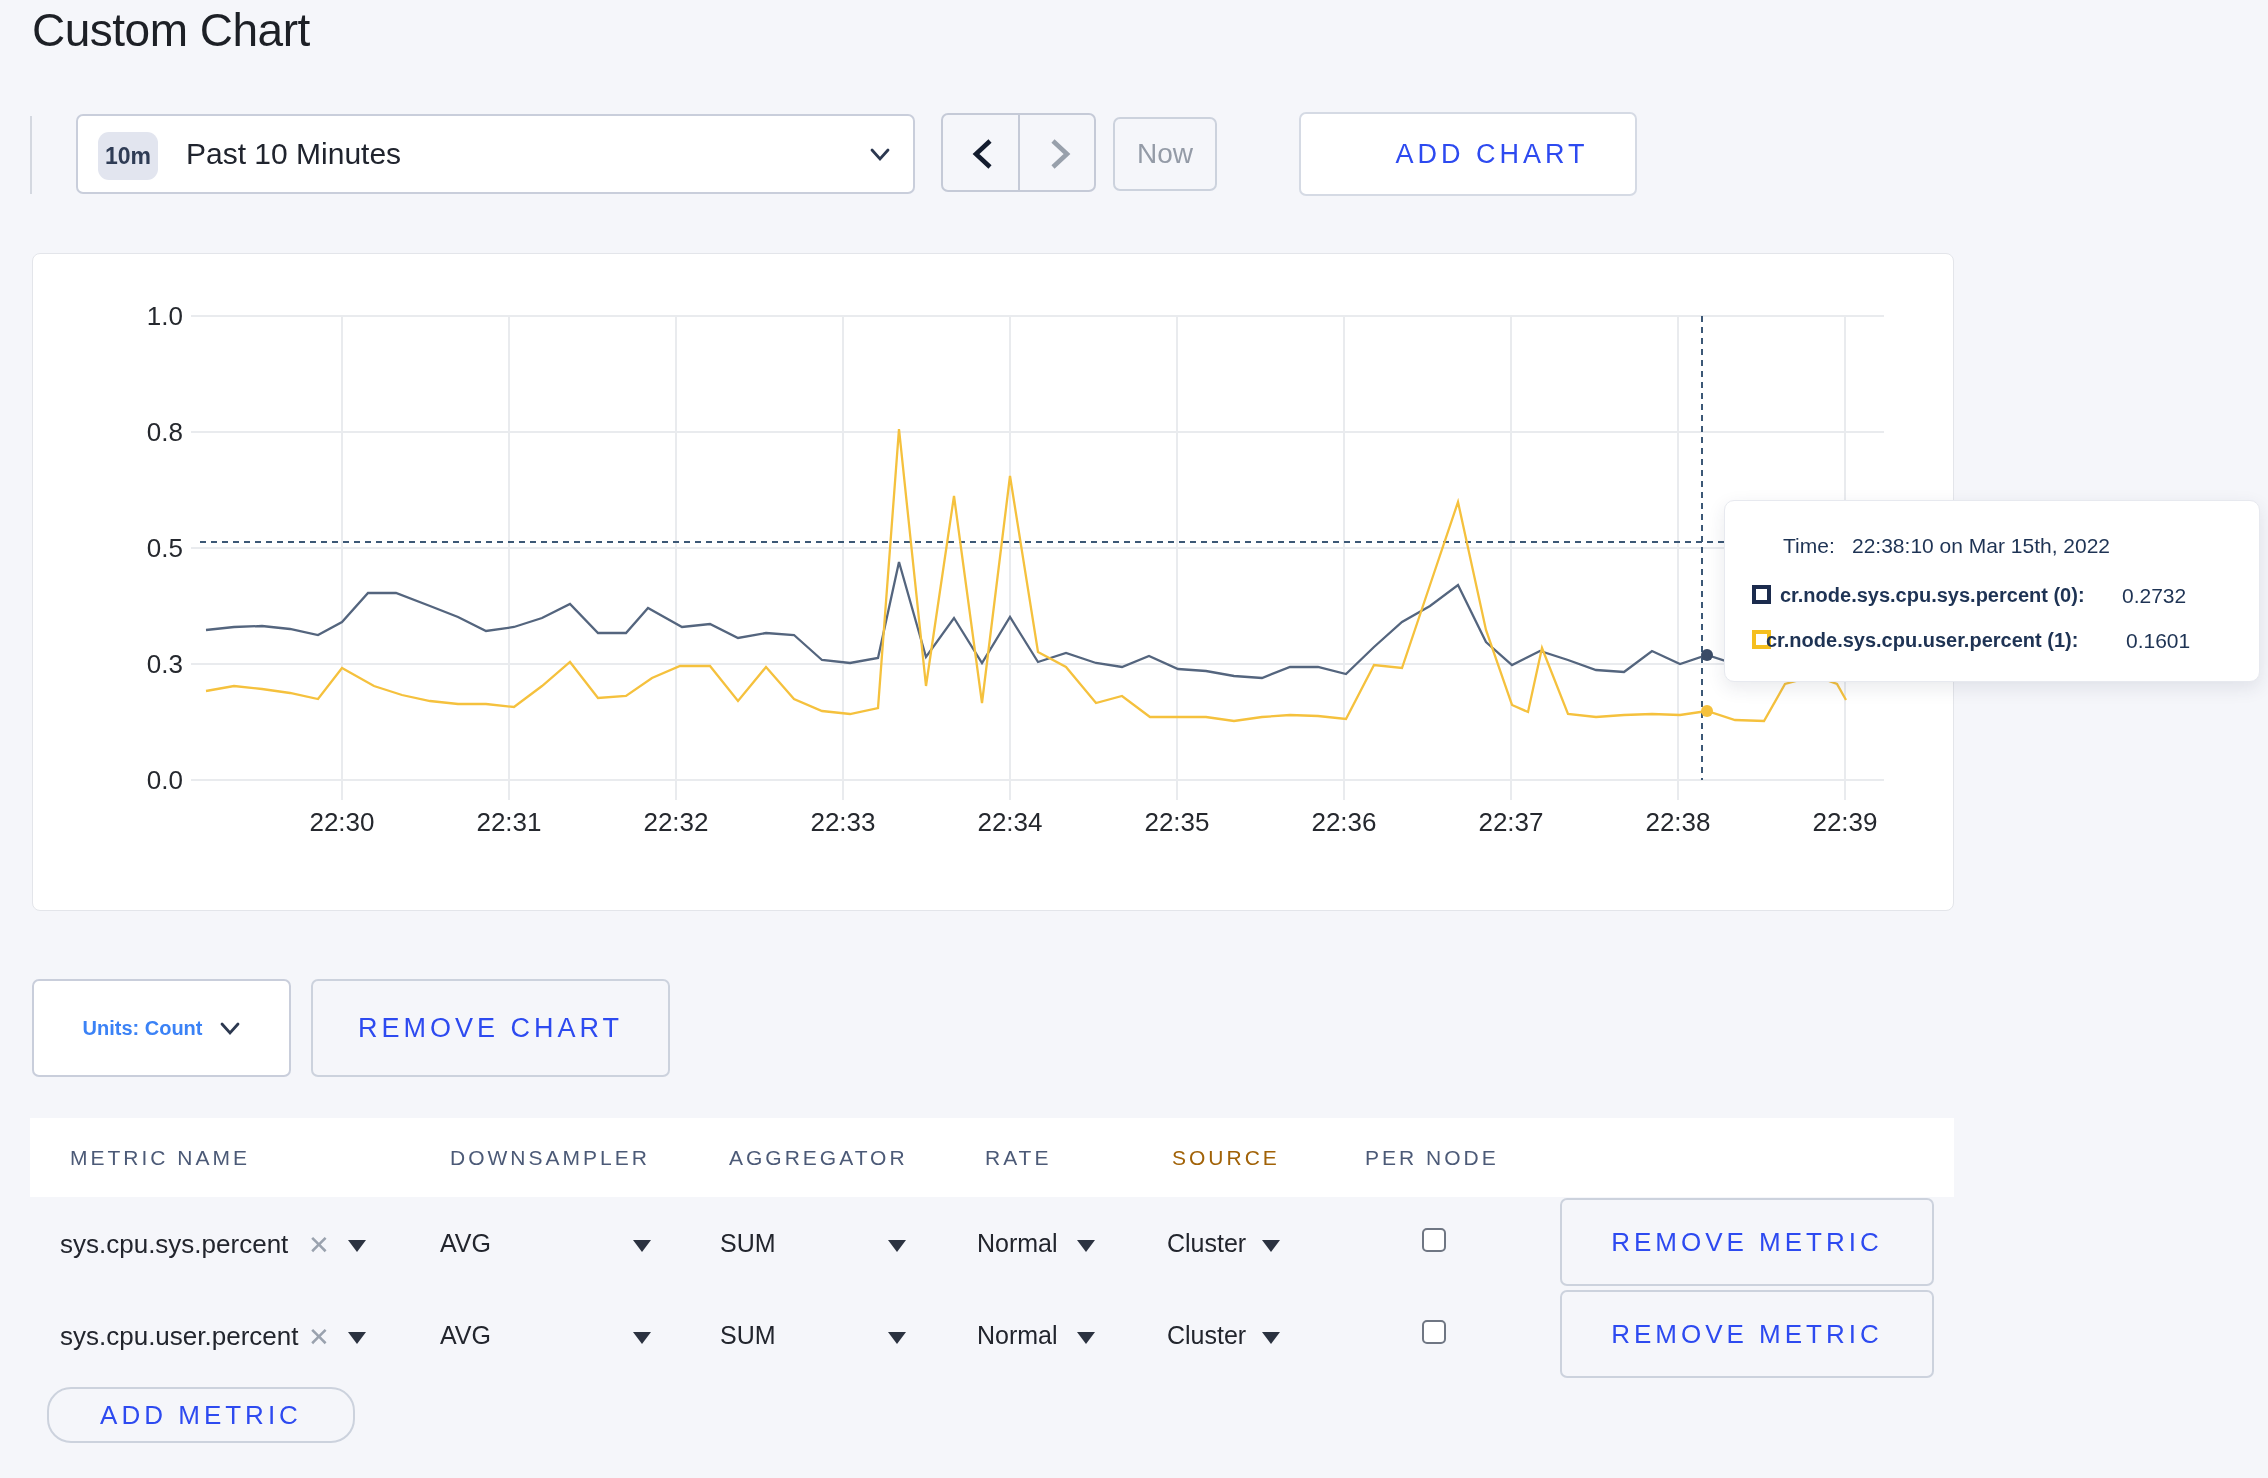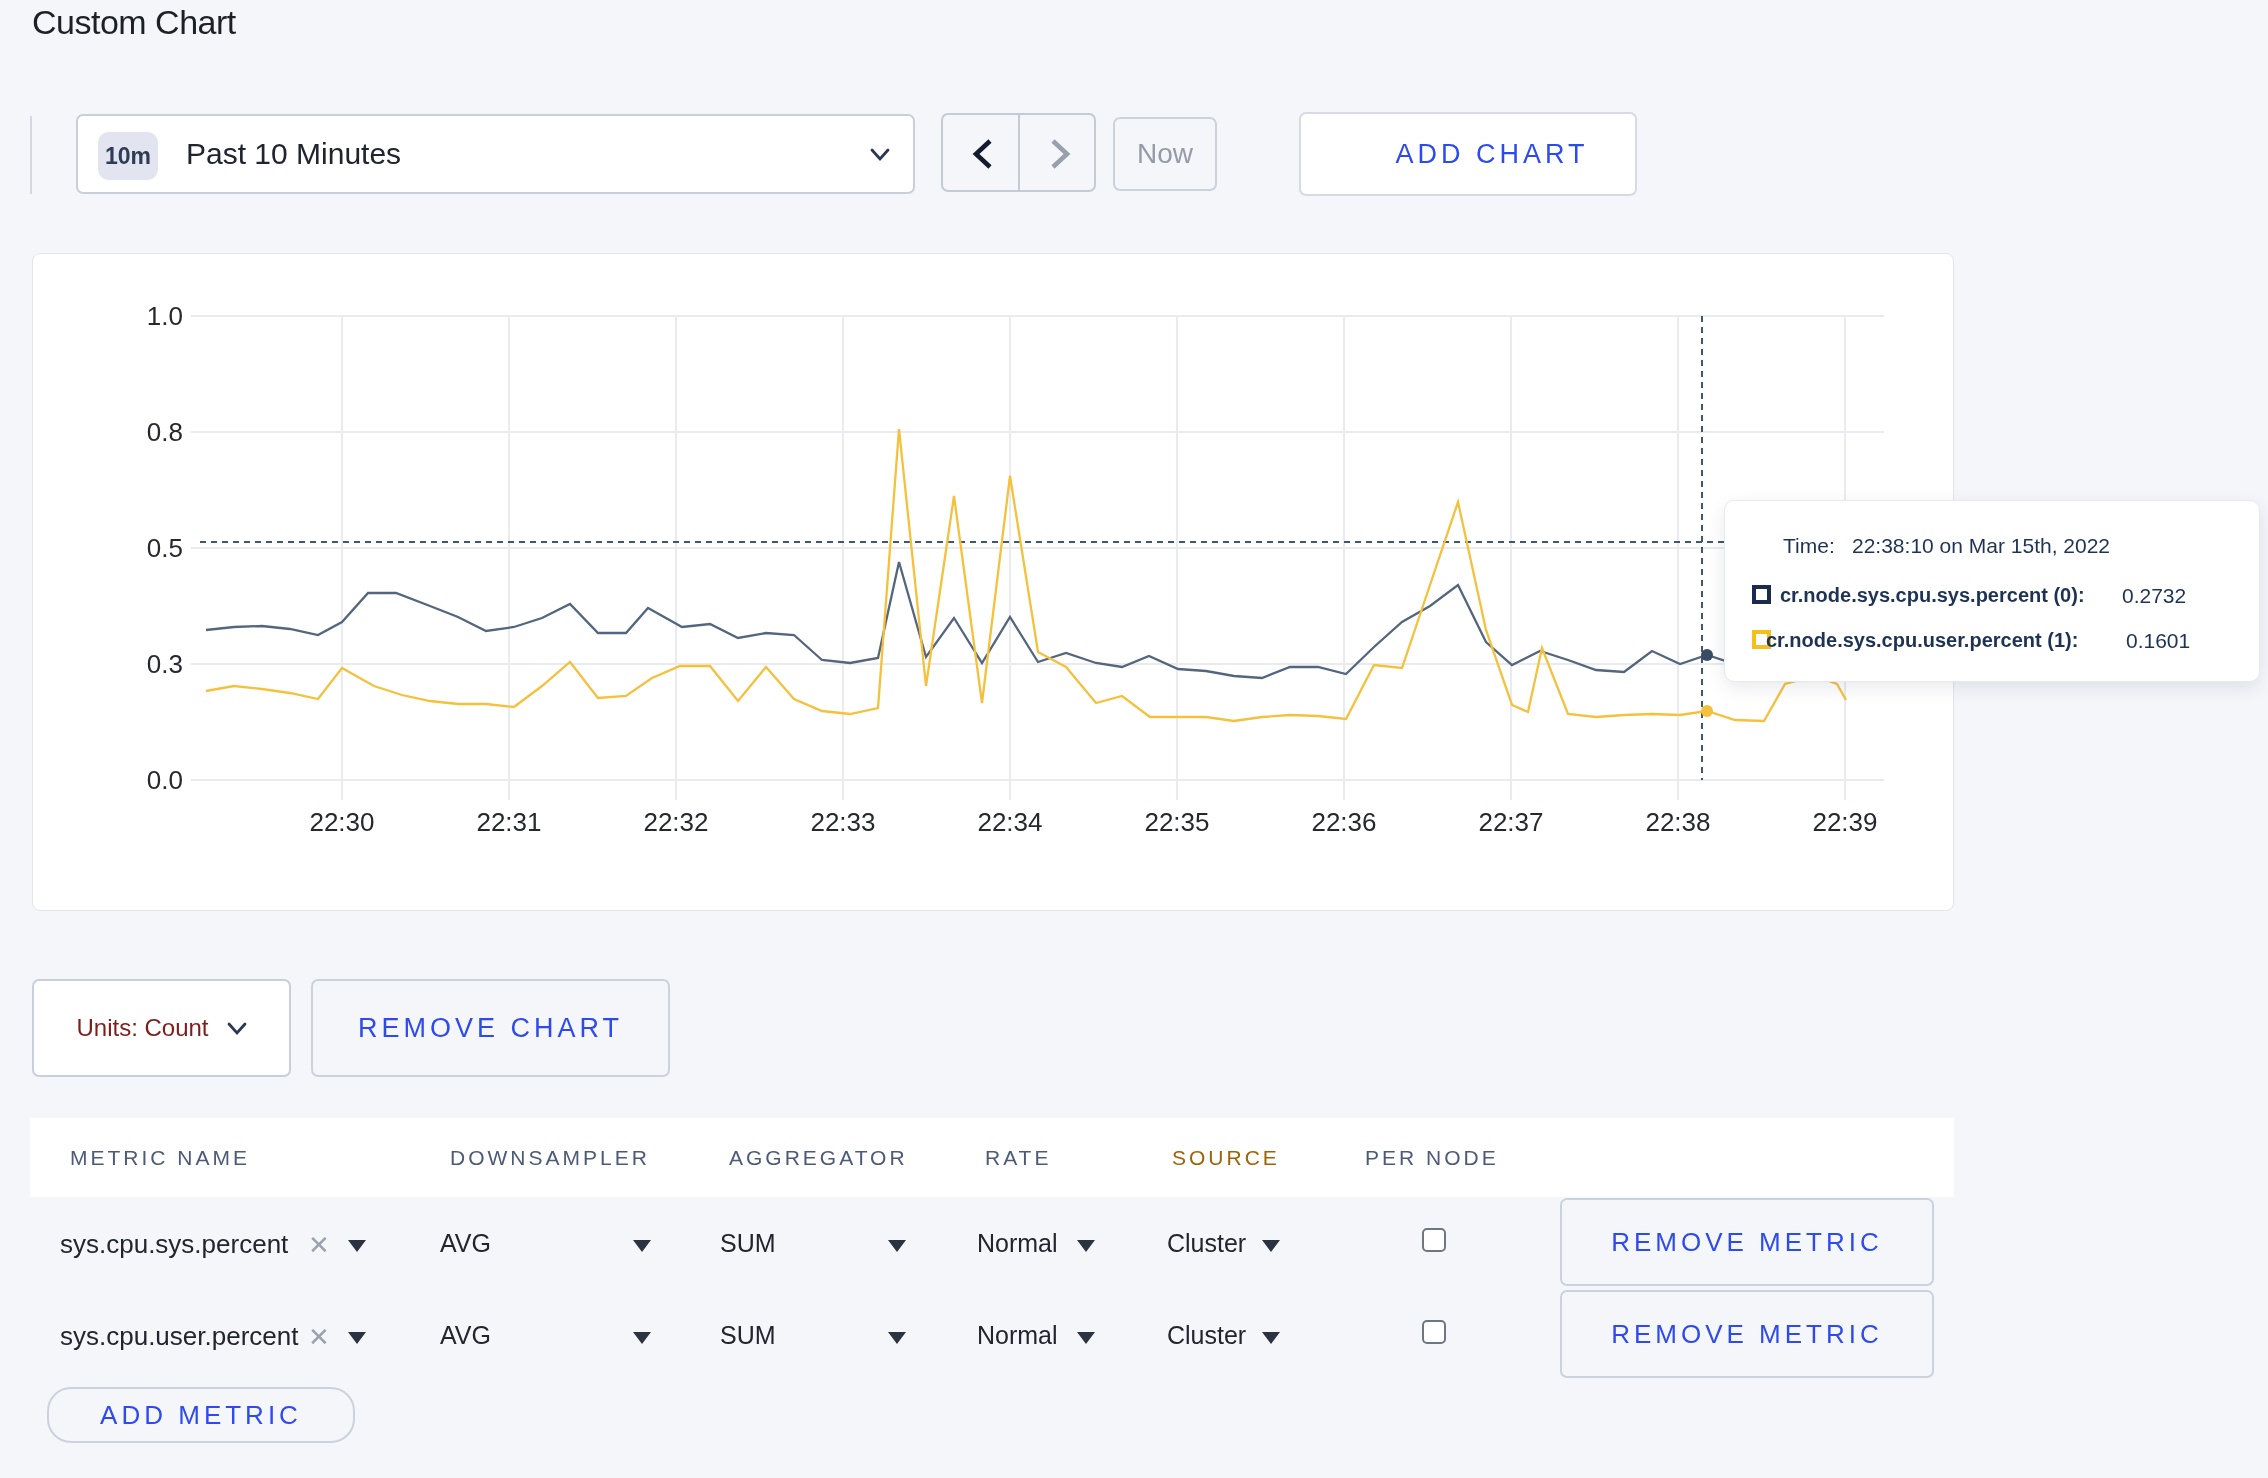--- a/index.html
+++ b/index.html
@@ -3,21 +3,21 @@
 <meta charset="utf-8">
 <style>
   * { margin:0; padding:0; box-sizing:border-box; }
   html,body { width:2268px; height:1478px; background:#f5f6fa; font-family:"Liberation Sans", sans-serif; overflow:hidden; }
   .abs { position:absolute; }
   .btn { position:absolute; border:2px solid #ccd2dd; border-radius:7px; display:flex; align-items:center; justify-content:center; }
   .bluetxt { color:#2d4af0; letter-spacing:4px; font-size:27px; font-weight:400; }
 </style>
 </head>
 <body>
-<div class="abs" style="left:32px; top:3px; font-size:34px; letter-spacing:-0.5px; color:#1d2026; font-weight:400;">Custom Chart</div>
+<div class="abs" style="left:32px; top:3px; font-size:46px; letter-spacing:-0.5px; color:#1d2026; font-weight:400;">Custom Chart</div>
 
 <div class="abs" style="left:30px; top:116px; width:2px; height:78px; background:#d4d8e0;"></div>
 <div class="abs" style="left:76px; top:114px; width:839px; height:80px; background:#fff; border:2px solid #c9cedb; border-radius:7px;">
   <div class="abs" style="left:20px; top:16px; width:60px; height:48px; background:#e2e5ef; border-radius:11px; display:flex; align-items:center; justify-content:center; font-size:23px; font-weight:700; color:#2f3c55;">10m</div>
   <div class="abs" style="left:108px; top:0; height:76px; display:flex; align-items:center; font-size:30px; color:#20242e;">Past 10 Minutes</div>
   <svg class="abs" style="left:792px; top:31px;" width="20" height="15" viewBox="0 0 20 15">
       <path d="M2 3 L10 12 L18 3" fill="none" stroke="#2c3850" stroke-width="2.8" stroke-linecap="round"></path>
     </svg>
 </div>
 <div class="abs" style="left:941px; top:113px; width:155px; height:79px; border:2px solid #c5cad7; border-radius:7px;">
@@ -93,21 +93,21 @@
   <div class="abs" style="left:127px; top:33px; font-size:21px; color:#1e3354;">22:38:10 on Mar 15th, 2022</div>
   <div class="abs" style="left:27px; top:84px; width:19px; height:19px; border:4px solid #1b2b4d;"></div>
   <div class="abs" style="left:55px; top:83px; font-size:20px; color:#1e3354; font-weight:700;">cr.node.sys.cpu.sys.percent (0):</div>
   <div class="abs" style="left:397px; top:83px; font-size:21px; color:#1e3354;">0.2732</div>
   <div class="abs" style="left:27px; top:129px; width:19px; height:19px; border:4px solid #f5bf1f;"></div>
   <div class="abs" style="left:41px; top:128px; font-size:20px; color:#1e3354; font-weight:700;">cr.node.sys.cpu.user.percent (1):</div>
   <div class="abs" style="left:401px; top:128px; font-size:21px; color:#1e3354;">0.1601</div>
 </div>
 
 <div class="btn" style="left:32px; top:979px; width:259px; height:98px; background:#fff; border-color:#c9cedb;">
-  <span style="font-size:24px; font-weight:400; color:#7f1d1d;">Units: Count</span>
+  <span style="font-size:20px; font-weight:700; color:#3b82f6;">Units: Count</span>
   <svg style="margin-left:18px;" width="20" height="15" viewBox="0 0 20 15">
       <path d="M2 3 L10 12 L18 3" fill="none" stroke="#2c3850" stroke-width="2.8" stroke-linecap="round"></path>
     </svg>
 </div>
 <div class="btn" style="left:311px; top:979px; width:359px; height:98px;">
     <span class="bluetxt">REMOVE CHART</span>
   </div>
 
 <div class="abs" style="left:30px; top:1118px; width:1924px; height:79px; background:#fff;"></div>
 <div class="abs" style="top:1118px; height:79px; left:70px;   display:flex; align-items:center; font-size:21px; letter-spacing:3px; color:#4c5a77;">METRIC NAME</div>

